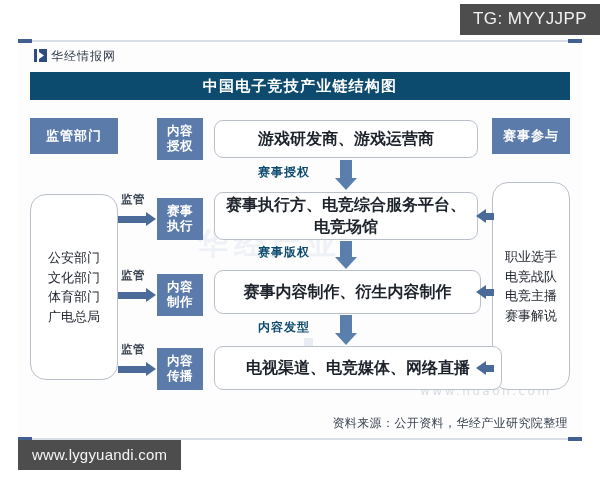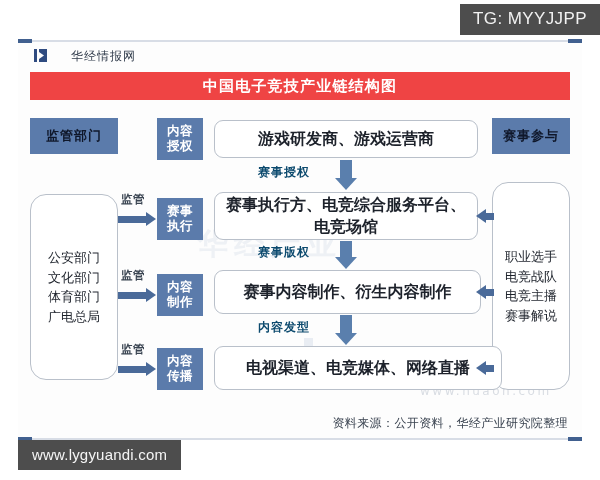--- a/index.html
+++ b/index.html
@@ -40,36 +40,36 @@
   .tick-tr { right:0px; top:-3px; }
   .tick-bl { left:0px;  bottom:-3px; }
   .tick-br { right:0px; bottom:-3px; }
 
   
   .brandrow {
     position:absolute; left:0; top:0; width:100%; height:28px;
     display:flex; align-items:center; justify-content:space-between;
     padding:0 16px;
   }
-  .brand-left { display:flex; align-items:center; gap:21px; }
+  .brand-left { display:flex; align-items:center; gap:1px; }
   .logo-mark { display:block; }
   .brand-name {
     font-size:12px; color:#2f3a4a; letter-spacing:1px;
     font-family:"DejaVu Sans", sans-serif;
   }
   .brand-tag {
     font-size:12px; color:#2f3a4a; letter-spacing:.6px;
     font-family:"DejaVu Sans", sans-serif;
   }
 
   
   .titlebar {
     position:absolute; left:12px; top:30px;
     width:540px; height:28px;
-    background:#ef4444;
+    background:#0c4a6e;
     display:flex; align-items:center; justify-content:center;
   }
   .titlebar span {
     color:#ffffff; font-size:15px; font-weight:bold; letter-spacing:1.2px;
   }
 
   
   .wm-huaon {
     position:absolute; left:400px; top:318px;
     color:#e3e6ea; font-size:17px; font-weight:bold; letter-spacing:2px;
@@ -97,21 +97,21 @@
     background:#5b7bab;
     color:#ffffff;
     display:flex; align-items:center; justify-content:center;
     text-align:center;
     font-size:12.5px; font-weight:bold; line-height:1.18;
     letter-spacing:.5px;
   }
   .hdr-box {
     position:absolute;
     background:#5b7bab;
-    color:#0f172a;
+    color:#ffffff;
     display:flex; align-items:center; justify-content:center;
     font-size:13px; font-weight:bold; letter-spacing:1px;
   }
   .round-box {
     position:absolute;
     background:#ffffff;
     border:1px solid #b9c0ca;
     border-radius:9px;
     display:flex; align-items:center; justify-content:center;
     text-align:center;

